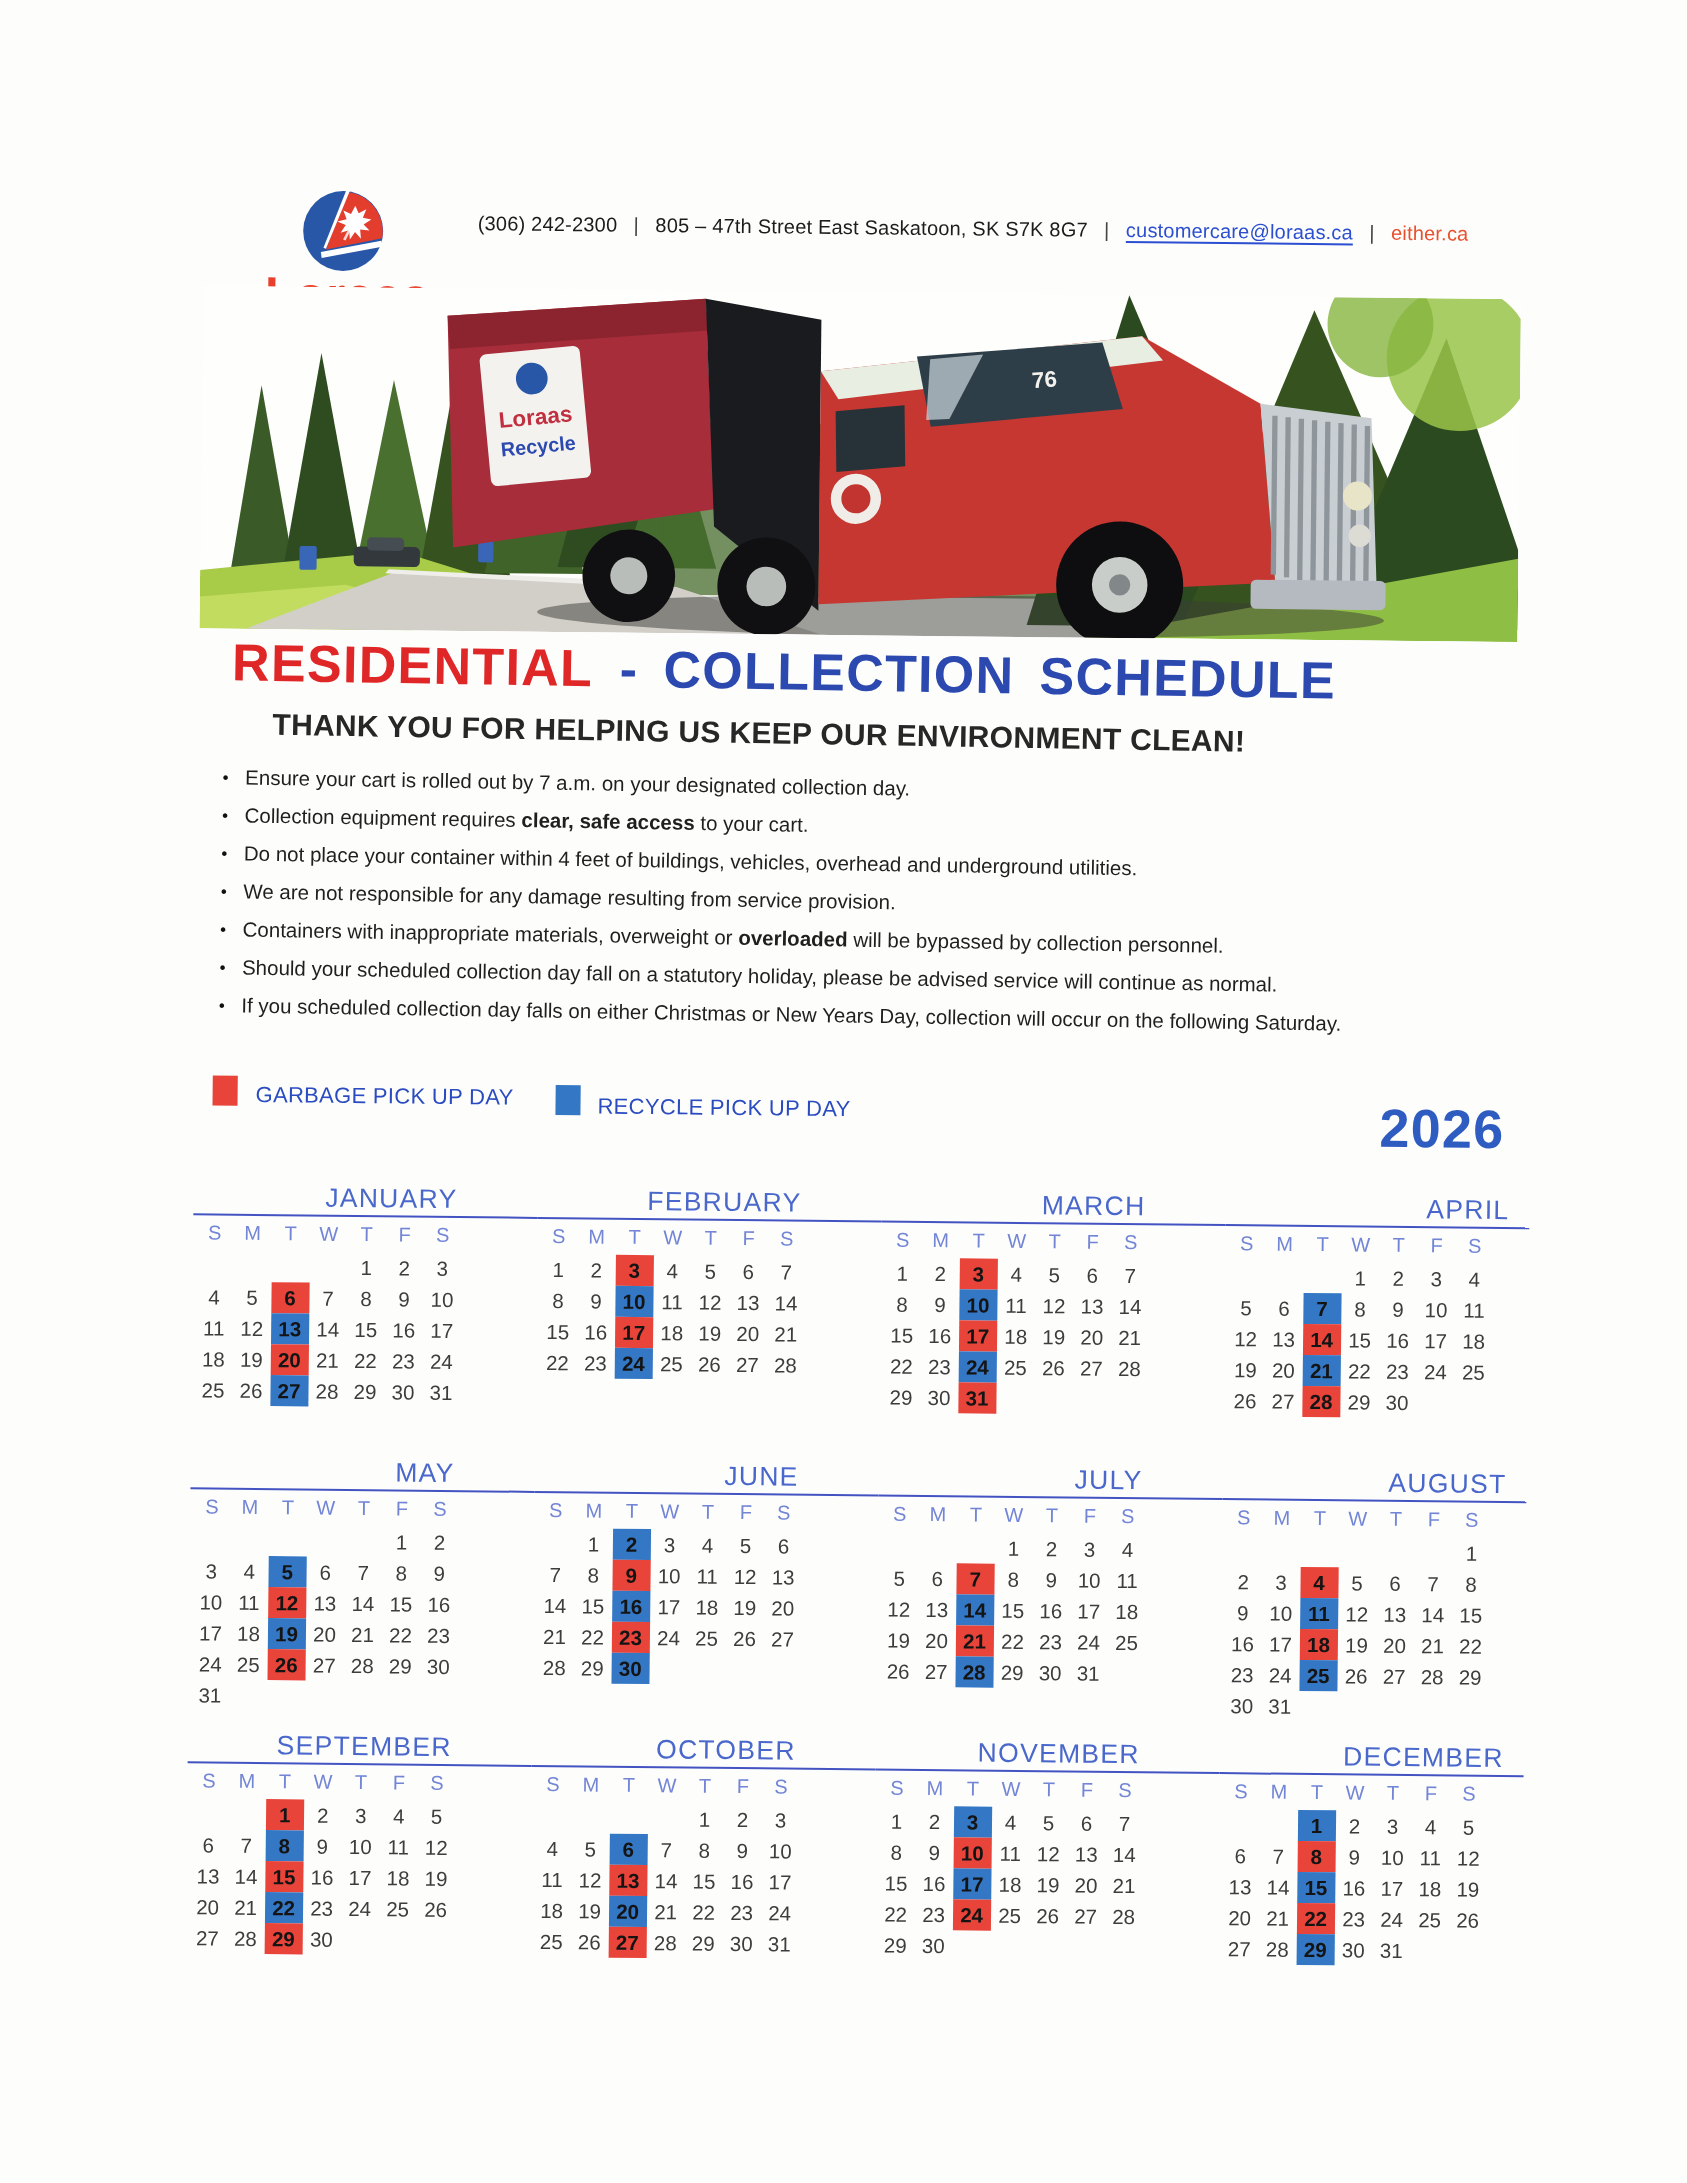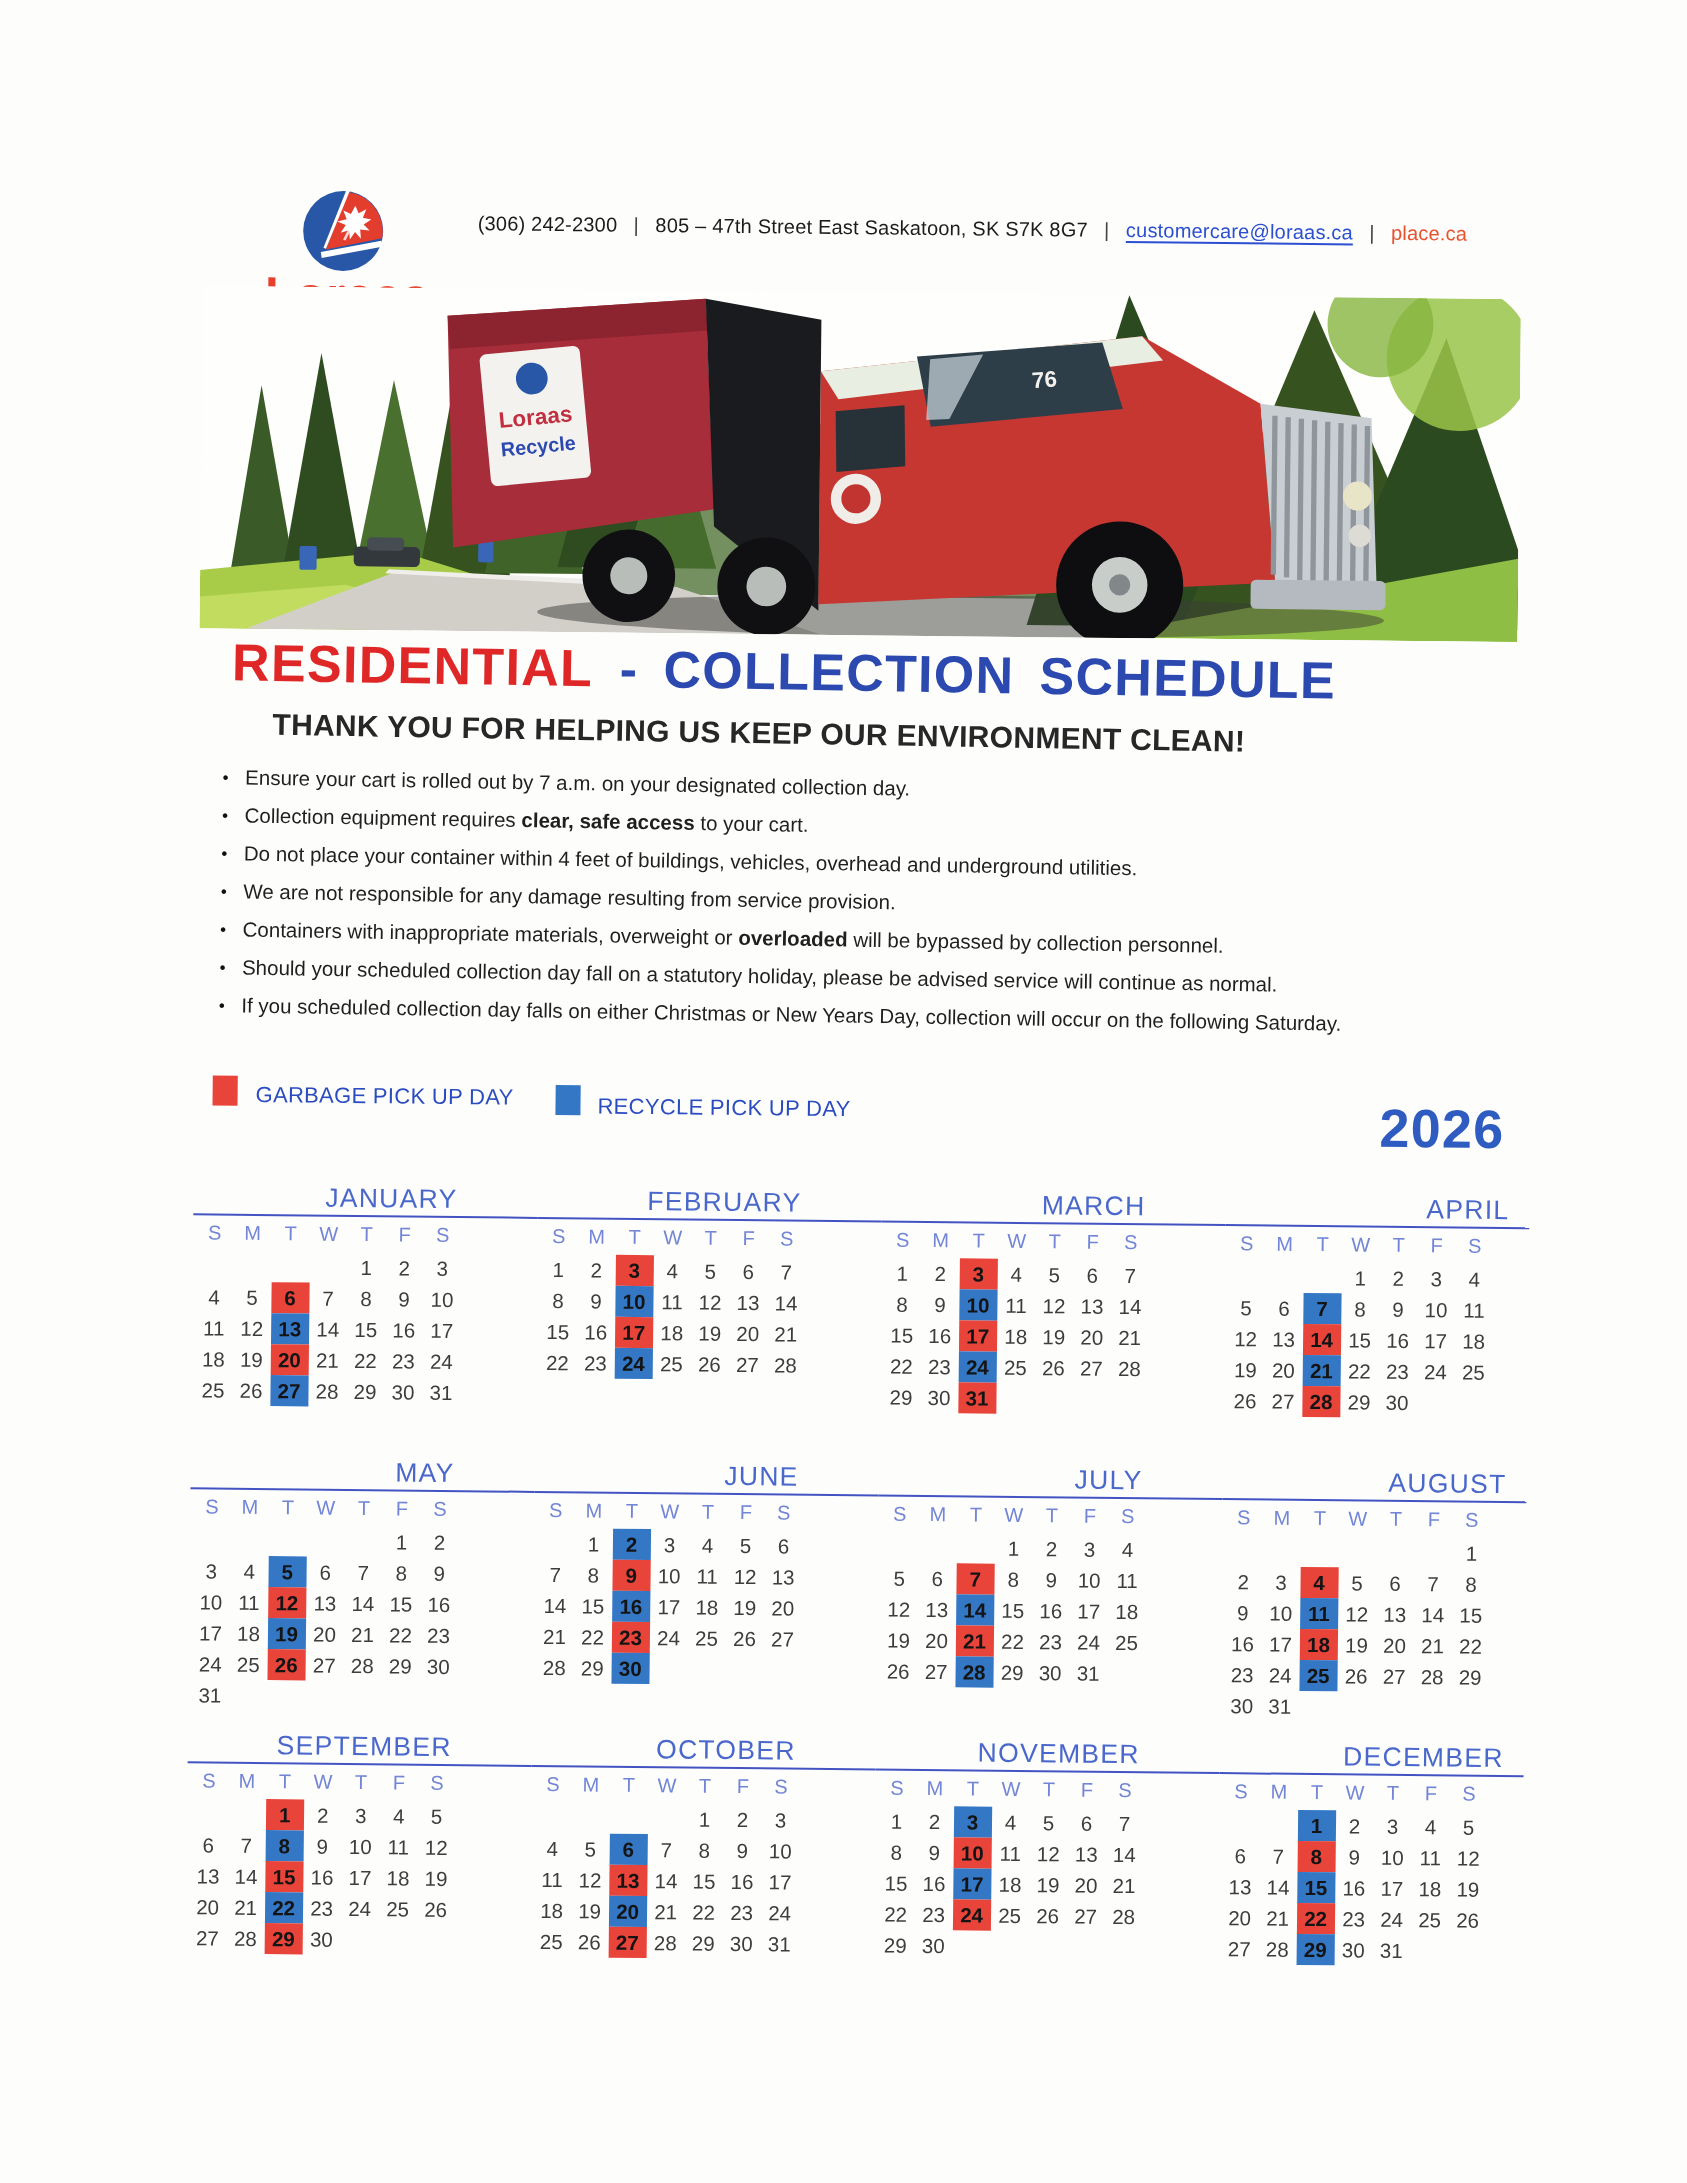--- a/index.html
+++ b/index.html
@@ -77,21 +77,21 @@
   </svg>
   <div class="logo-text">Loraas</div>
 
   <div class="contact">
     <span>(306) 242-2300</span>
     <span class="sep">|</span>
     <span>805 – 47th Street East Saskatoon, SK  S7K 8G7</span>
     <span class="sep">|</span>
     <span class="email">customercare@loraas.ca</span>
     <span class="sep">|</span>
-    <span class="web">place.ca</span>
+    <span class="web">either.ca</span>
   </div>
 
   <div class="photo">
     <svg width="1318" height="343" viewBox="0 0 1992 518">
       <rect x="0" y="0" width="1992" height="518" fill="#fefefc"></rect>
 
       <g>
         <polygon points="40,470 90,150 150,470" fill="#3a5a28"></polygon>
         <polygon points="120,460 180,100 250,460" fill="#2f4c20"></polygon>
         <polygon points="230,450 290,140 360,450" fill="#49702e"></polygon>

